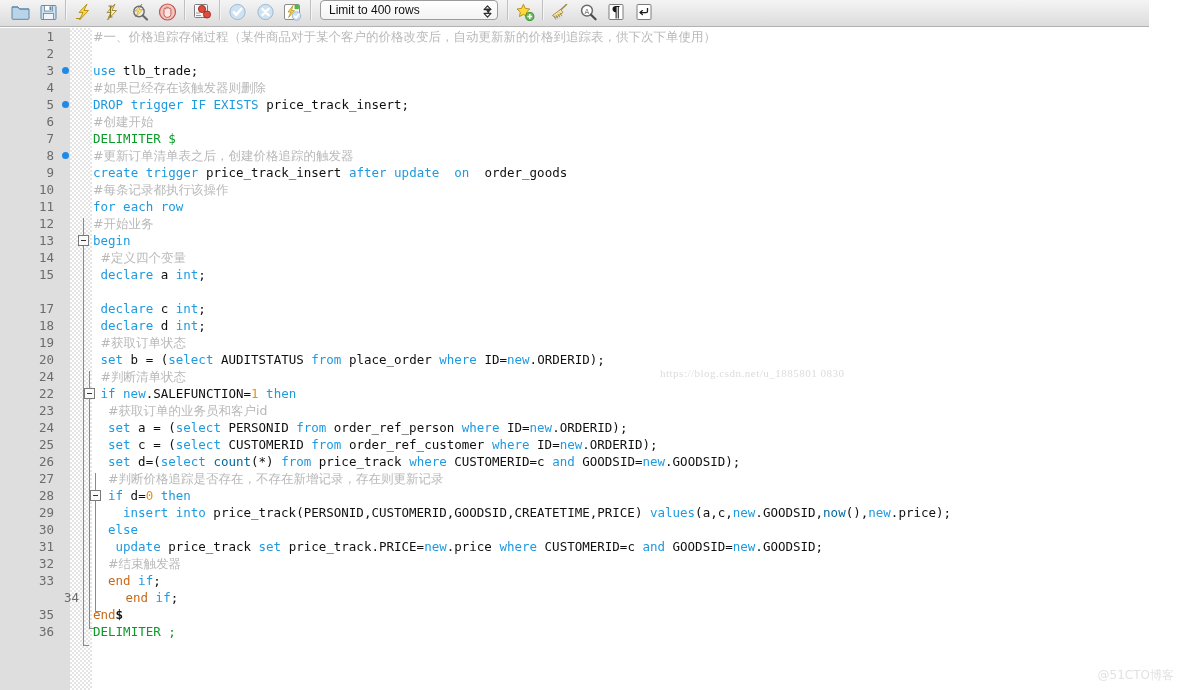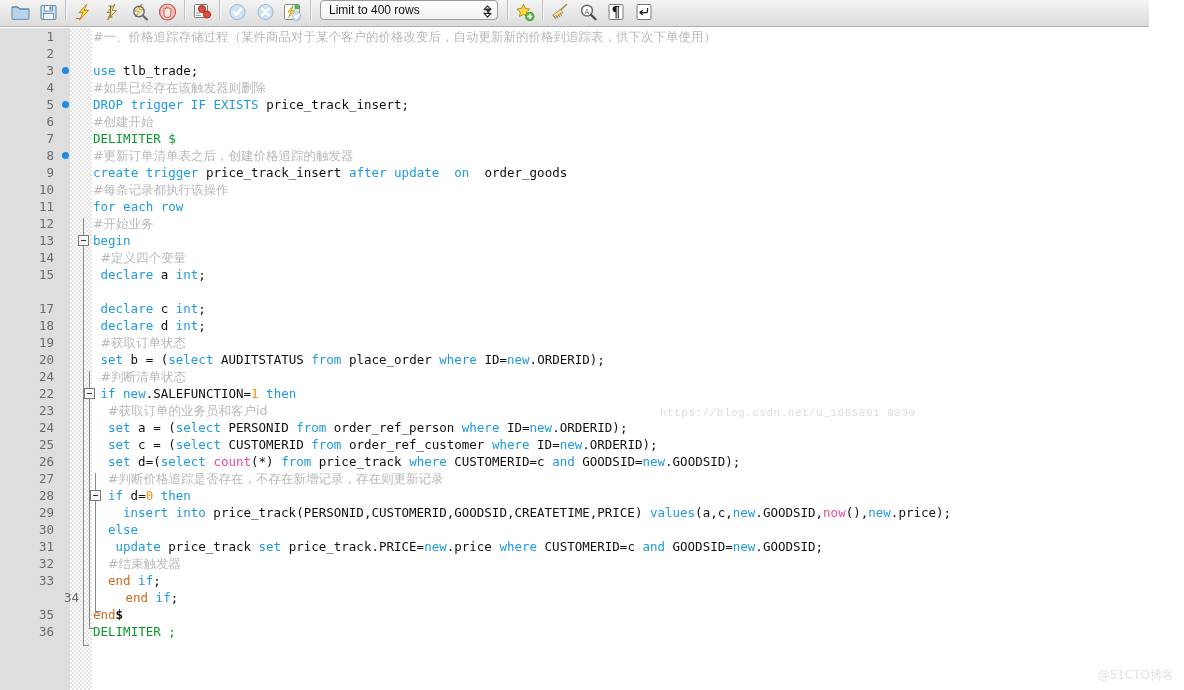--- a/index.html
+++ b/index.html
@@ -102,32 +102,31 @@
     position:absolute;left:83px;width:1px;background:#8a8a8a;
   }
   .foldend{
     position:absolute;width:6px;height:1px;background:#8a8a8a;left:83px;
   }
   
   .kw{color:#1e9ae0;}         
   .grn{color:#0a9a28;}         
   .cmt{color:#b9b9b9;}         
   .num{color:#e8930c;}         
-  .fn{color:#ec4899;}          
+  .fn{color:#0369a1;}          
   .org{color:#c96a1b;}         
   .id{color:#101010;}
   .bld{font-weight:bold;color:#101010;}
   .cn{font-family:"DejaVu Sans","Liberation Sans",sans-serif;font-size:12.5px;}
   
   .wm{
     position:absolute;
     color:#dcdcdc;
-    font-family:Liberation Mono, monospace;
+    font-family:Liberation Serif, serif;
     pointer-events:none;
-    margin-top:40px;
   }
   #wm-line20{left:660px;top:339px;font-size:11px;letter-spacing:.5px;}
   #wm-corner{
     position:absolute;right:10px;bottom:6px;
     color:#e2e2e2;font-size:12px;
     font-family:"DejaVu Sans","Liberation Sans",sans-serif;
   }
 </style>
 </head>
 <body>

